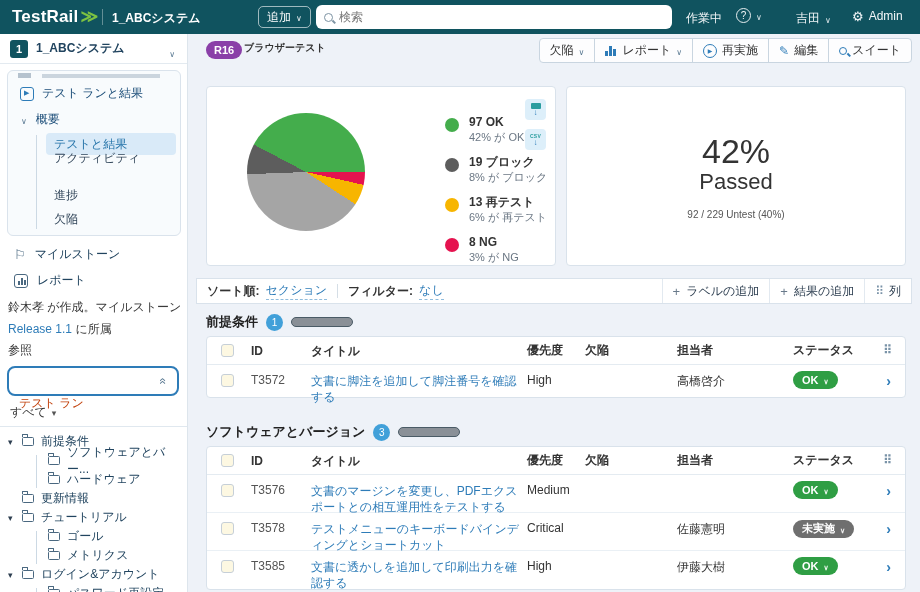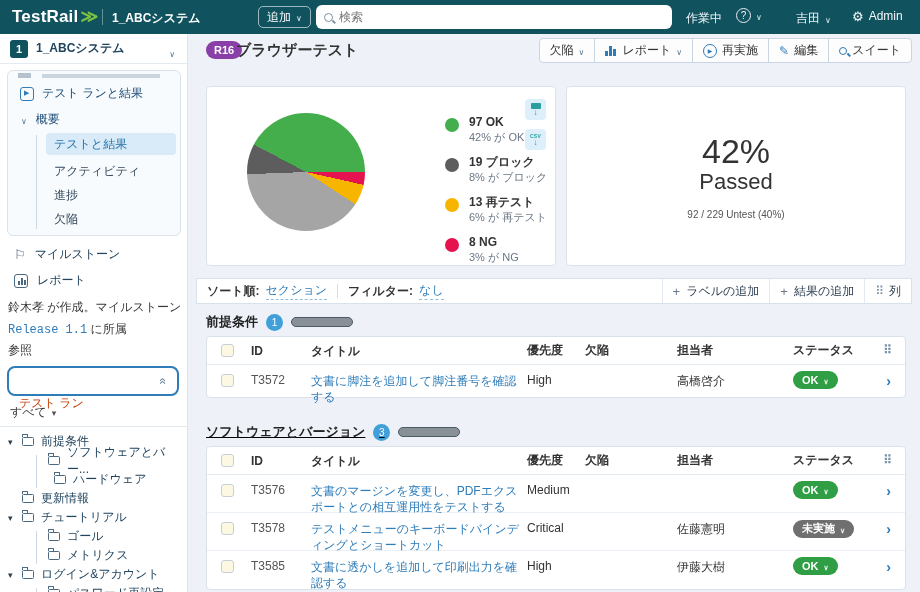--- a/index.html
+++ b/index.html
@@ -50,40 +50,40 @@
 
   .side-row { position:absolute; display:flex; align-items:center; gap:9px; font-size:12px; color:#21445f; }
   .flag-icon { font-size:13px; color:#4a6880; }
   .report-icon { position:relative; width:14px; height:14px; border:1.4px solid #4a6880; border-radius:3px; }
   .report-icon i { position:absolute; bottom:2px; width:2px; background:#4a6880; }
   .report-icon i:nth-child(1){ left:3px; height:4px; }
   .report-icon i:nth-child(2){ left:6px; height:7px; }
   .report-icon i:nth-child(3){ left:9px; height:5px; }
 
   .meta { position:absolute; left:8px; font-size:12px; color:#3a3a3a; line-height:14px; }
-  .link { color:#2e7cb8; text-decoration:none;font-family:Liberation Mono, monospace; }
+  .link { color:#2e7cb8; text-decoration:none; }
 
   .testrun-box { position:absolute; left:7px; top:332px; width:172px; height:30px; border:2px solid #2e7cb8; border-radius:8px; background:#fff; display:flex; align-items:center; justify-content:space-between; padding:0 10px; }
   .testrun-box .ttl { font-size:12px; color:#c2410c;margin-top:44px; }
   .collapse-icon { color:#5b7a93; font-size:12px; display:inline-block; transform:rotate(90deg); }
 
   .all-row { position:absolute; left:10px; top:370px; font-size:12px; color:#333; display:flex; align-items:center; gap:5px; }
   .all-row .tri { font-size:9px; color:#555; }
   .tree-sep { position:absolute; left:0; right:0; top:392px; border-top:1px solid #e0e8ef; }
 
   .tree { position:absolute; left:0; top:398px; width:100%; height:160px; overflow:hidden; }
   .tree-row { position:absolute; display:flex; align-items:center; font-size:12px; color:#21445f; height:19px; }
   .tree-exp { width:14px; font-size:9px; color:#2d3e50; }
   .folder { position:relative; width:12px; height:9px; border:1.3px solid #4a6880; border-radius:1.5px; margin-right:7px; flex:0 0 auto; }
   .folder::before { content:""; position:absolute; left:-1.3px; top:-3.6px; width:4px; height:2px; border:1.3px solid #4a6880; border-bottom:none; border-radius:1px 1px 0 0; }
   .tree-guide { position:absolute; left:36px; border-left:1px solid #ccd9e4; }
 
   
   .run-badge { position:absolute; left:18px; top:7px; height:18px; padding:0 8px; background:#8a3fa8; color:#fff; font-size:11px; font-weight:bold; border-radius:9px; display:flex; align-items:center; }
-  .run-title { position:absolute; left:48px; top:7px; font-size:15px; font-weight:bold; color:#333; }
+  .run-title { position:absolute; left:56px; top:7px; font-size:10px; font-weight:bold; color:#333; }
   .hdr-icons { position:absolute; left:376px; top:8px; display:flex; gap:8px; align-items:center; }
   .exp-icon { position:relative; width:13px; height:13px; border:1.5px solid #4a7fae; border-radius:2px; }
   .exp-icon::after { content:"→"; position:absolute; left:3px; top:-1px; font-size:9px; font-weight:bold; color:#d6336c; }
   .print-icon { position:relative; width:14px; height:9px; border:1.5px solid #4a7fae; border-radius:2px; margin-top:3px; }
   .print-icon::before { content:""; position:absolute; left:2.5px; top:-4.5px; width:6px; height:3px; border:1.5px solid #4a7fae; border-bottom:none; }
   .lock-icon { position:relative; width:11px; height:8px; border:1.5px solid #e8a33d; border-radius:2px; margin-top:4px; background:#fdf3e0; }
   .lock-icon::before { content:""; position:absolute; left:1.5px; top:-5px; width:5px; height:5px; border:1.5px solid #e8a33d; border-bottom:none; border-radius:4px 4px 0 0; }
   .btn-group { position:absolute; right:8px; top:4px; display:flex; height:25px; }
   .gbtn { display:flex; align-items:center; gap:5px; background:#fdfdfe; border:1px solid #c9d5e0; padding:0 10px; font-size:12px; color:#333; margin-left:-1px; }
   .gbtn:first-child { border-radius:4px 0 0 4px; }
@@ -207,21 +207,21 @@
         <span>テスト ランと結果</span>
       </div>
       <div class="nav-row" style="top:40px; left:13px; gap:9px;">
         <span class="caret-d"></span>
         <span>概要</span>
       </div>
       <div class="sub-guide"></div>
       <div class="sub-item sel" style="top:62px;">
           <span>テストと結果</span>
         </div>
-      <div class="sub-item" style="top:89px;">
+      <div class="sub-item" style="top:76px;">
           <span>アクティビティ</span>
         </div>
       <div class="sub-item" style="top:113px;">
           <span>進捗</span>
         </div>
       <div class="sub-item" style="top:137px;">
           <span>欠陥</span>
         </div>
     </div>
 
@@ -260,21 +260,21 @@
 
       <div class="tree-row" style="top:0; left:8px;">
           <span class="tree-exp">▾</span>
           <span class="folder"></span>
           <span>前提条件</span>
         </div>
       <div class="tree-row" style="top:19px; left:48px;">
           <span class="folder"></span>
           <span>ソフトウェアとバー...</span>
         </div>
-      <div class="tree-row" style="top:38px; left:54px;">
+      <div class="tree-row" style="top:38px; left:48px;">
           <span class="folder"></span>
           <span>ハードウェア</span>
         </div>
       <div class="tree-row" style="top:57px; left:22px;">
           <span class="folder"></span>
           <span>更新情報</span>
         </div>
       <div class="tree-row" style="top:76px; left:8px;">
           <span class="tree-exp">▾</span>
           <span class="folder"></span>
@@ -430,21 +430,21 @@
         <span class="c-pri">High</span>
         <span class="c-asg">高橋啓介</span>
         <span class="c-sta"><span class="pill pill-ok">
               <span>OK</span>
               <span class="caret"></span>
             </span></span>
         <span class="c-end">›</span>
       </div>
     </div>
 
-    <div class="sec-title" style="top:389px;text-decoration:underline;">
+    <div class="sec-title" style="top:389px;">
       <span class="t">ソフトウェアとバージョン</span>
       <span class="sec-badge">3</span>
       <span class="bar"><span class="bar-fill" style="width:65%"></span></span>
     </div>
     <div class="tablecard" style="top:412px; height:144px; overflow:hidden;">
       <div class="thead">
         <span class="cbx"></span>
         <span class="c-id">ID</span>
         <span class="c-title">タイトル</span>
         <span class="c-pri">優先度</span>

